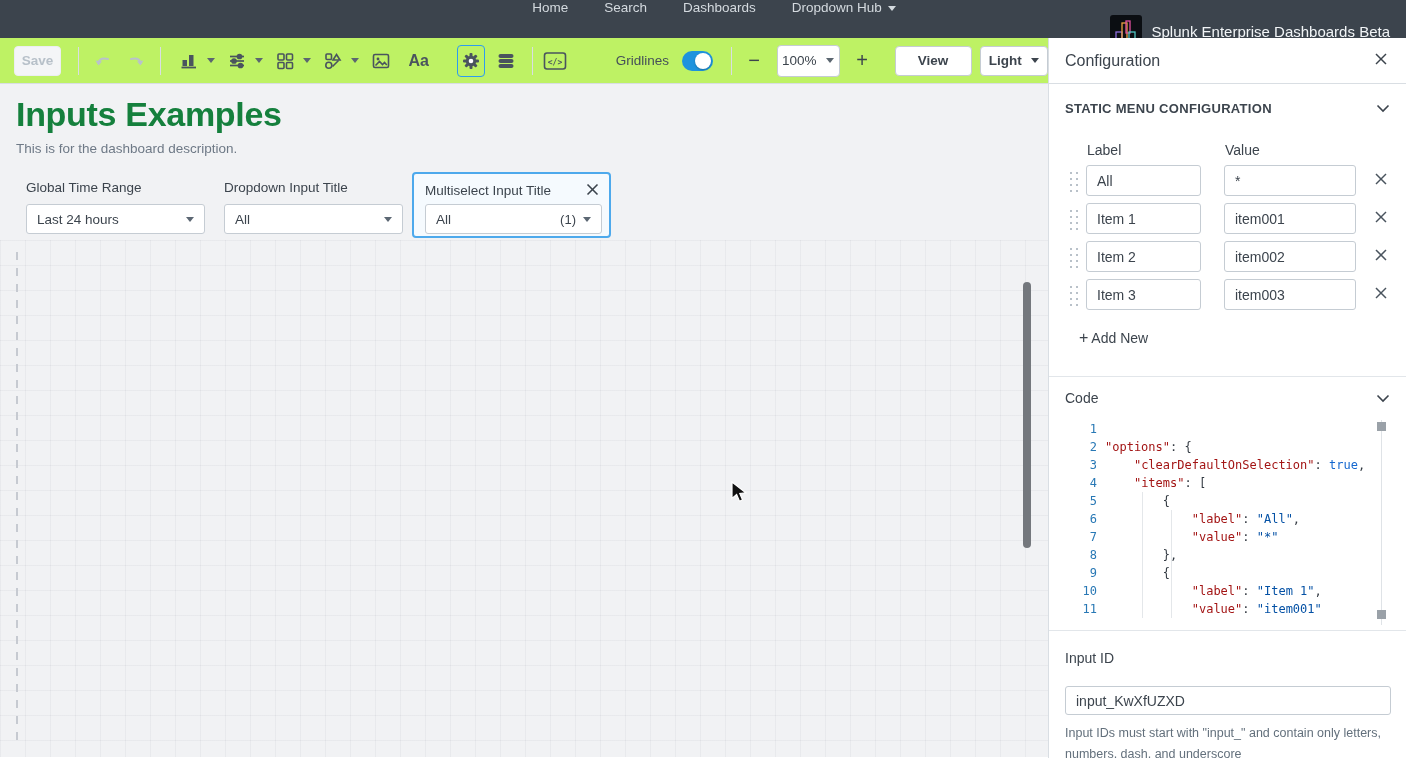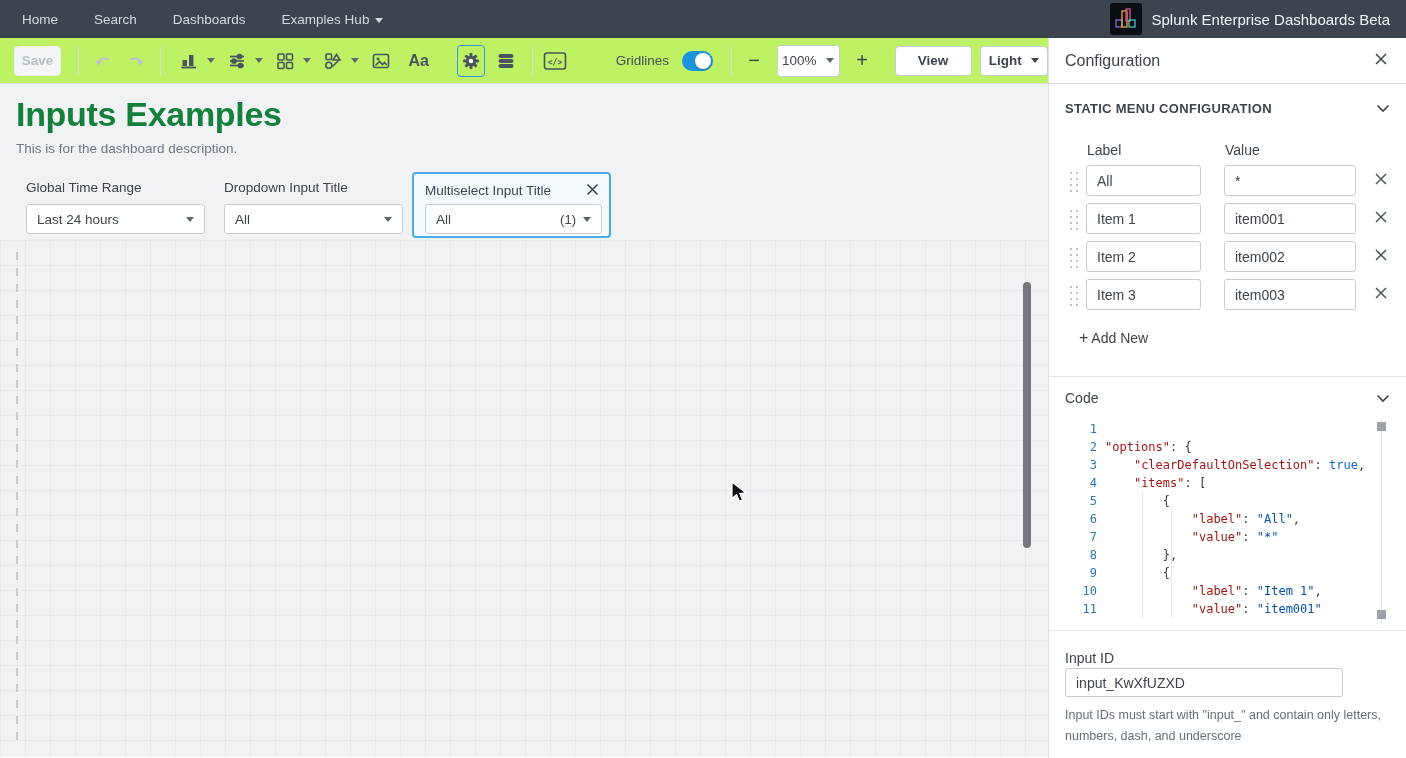--- a/index.html
+++ b/index.html
@@ -6,21 +6,21 @@
   html,body { width:1406px; height:758px; }
   body {
     font-family:"Liberation Sans", sans-serif;
     background:#ffffff; color:#3c444d;
     position:relative; overflow:hidden;
     -webkit-font-smoothing:antialiased;
   }
   
   .navbar {
     position:absolute; top:0; left:0; width:1406px; height:38px;
-    background:#3c444d; display:flex; align-items:center;
+    background:#3c444d; display:flex; align-items:center;flex-direction:column;
   }
   .nav-items { display:flex; align-items:center; gap:36px; padding-left:22px; }
   .nav-item { color:#d4dadf; font-size:13.5px; cursor:default; display:flex; align-items:center; gap:6px; }
   .nav-caret { width:0; height:0; border-left:4px solid transparent; border-right:4px solid transparent; border-top:5px solid #d4dadf; margin-top:2px; }
   .nav-brand { margin-left:auto; display:flex; align-items:center; gap:10px; padding-right:16px; }
   .nav-logo { width:32px; height:32px; background:#0b0e12; border-radius:3px; display:flex; align-items:center; justify-content:center; }
   .nav-brand-text { color:#f2f5f7; font-size:15px; }
 
   
   .left-col { position:absolute; top:38px; left:0; width:1048px; height:720px; }
@@ -138,39 +138,39 @@
   .tk-p { color:#333a42; }
   .code-guide { position:absolute; width:1px; background:#e4e7ea; }
   .guide-1 { left:calc(48px + 4ch); top:72px; height:126px; }
   .guide-2 { left:calc(48px + 8ch); top:90px; height:108px; }
   .code-vline { position:absolute; right:8px; top:0; width:1px; height:205px; background:#dfe3e7; }
   .code-thumb-top { position:absolute; right:4px; top:2px; width:9px; height:9px; background:#9aa1a8; }
   .code-thumb-bottom { position:absolute; right:4px; top:190px; width:9px; height:9px; background:#9aa1a8; }
 
   .inputid-section { height:128px; border-top:1px solid #e2e6ea; }
   .inputid-label { margin-top:19px; font-size:14px; color:#3c444d; }
-  .inputid-input { margin-top:2px; width:278px; height:29px; }
+  .inputid-input { margin-top:20px; width:326px; height:29px; }
   .inputid-help { margin-top:8px; font-size:12.5px; color:#63707c; line-height:21px; width:320px; }
 </style>
 </head>
 <body>
 
 <div class="navbar">
   <div class="nav-items">
     <span class="nav-item">
         <span>Home</span>
       </span>
     <span class="nav-item">
         <span>Search</span>
       </span>
     <span class="nav-item">
         <span>Dashboards</span>
       </span>
     <span class="nav-item">
-        <span>Examples Hub</span>
+        <span>Dropdown Hub</span>
         <span class="nav-caret"></span>
       </span>
   </div>
   <div class="nav-brand">
     <span class="nav-logo">
       <svg width="24" height="24" viewBox="0 0 24 24">
         <rect x="2" y="13" width="6" height="7" fill="none" stroke="#8b6bd9" stroke-width="1.3"></rect>
         <rect x="8" y="4" width="5" height="16" fill="none" stroke="#eba13f" stroke-width="1.3"></rect>
         <rect x="12" y="2" width="4" height="12" fill="none" stroke="#e0519e" stroke-width="1.3"></rect>
         <rect x="15" y="13" width="6" height="7" fill="none" stroke="#4fc4c0" stroke-width="1.3"></rect>

